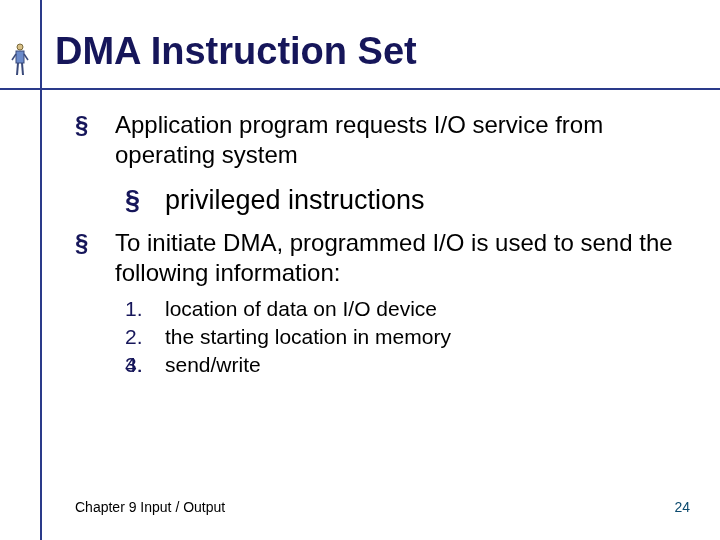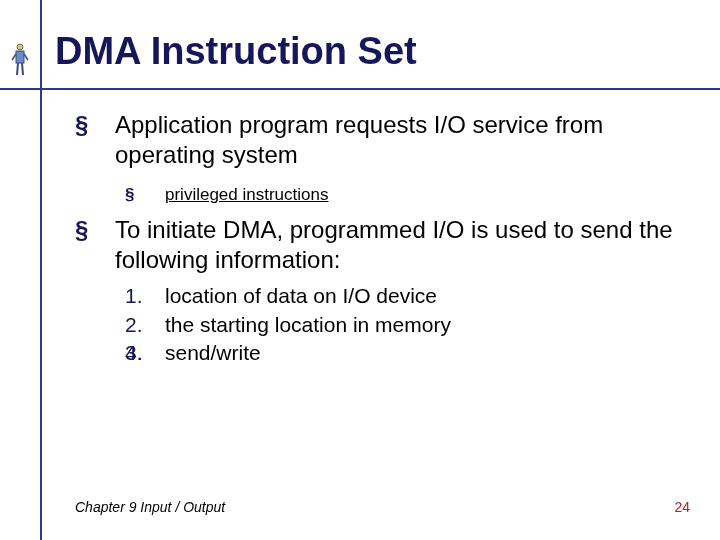--- a/index.html
+++ b/index.html
@@ -59,26 +59,25 @@
   }
   .b1::before {
     content: "§";
     position: absolute;
     left: 0;
     top: 0;
     font-weight: bold;
     color: #16165a;
   }
   .b2 {
-    font-size: 17px;
+    font-size: 27px;
     line-height: 1.25;
     margin: 14px 0 10px 0;
     padding-left: 90px;
     position: relative;
-    text-decoration: underline;
   }
   .b2::before {
     content: "§";
     position: absolute;
     left: 50px;
     top: 0;
     font-weight: bold;
     color: #16165a;
   }
   .n2 {
@@ -93,28 +92,27 @@
     left: 50px;
     top: 0;
     color: #16165a;
   }
   .footer-left {
     position: absolute;
     left: 75px;
     bottom: 25px;
     font-size: 14px;
     color: #000;
-    font-style: italic;
   }
   .footer-right {
     position: absolute;
     right: 30px;
     bottom: 25px;
     font-size: 14px;
-    color: #b91c1c;
+    color: #0c4a6e;
   }
 </style>
 </head>
 <body>
 
 <div class="vertical-rule"></div>
 
 <div class="icon-figure">
   <svg viewBox="0 0 20 36" width="20" height="36">
     <circle cx="10" cy="5" r="3" fill="#d8c088" stroke="#7a6a3a"></circle>

